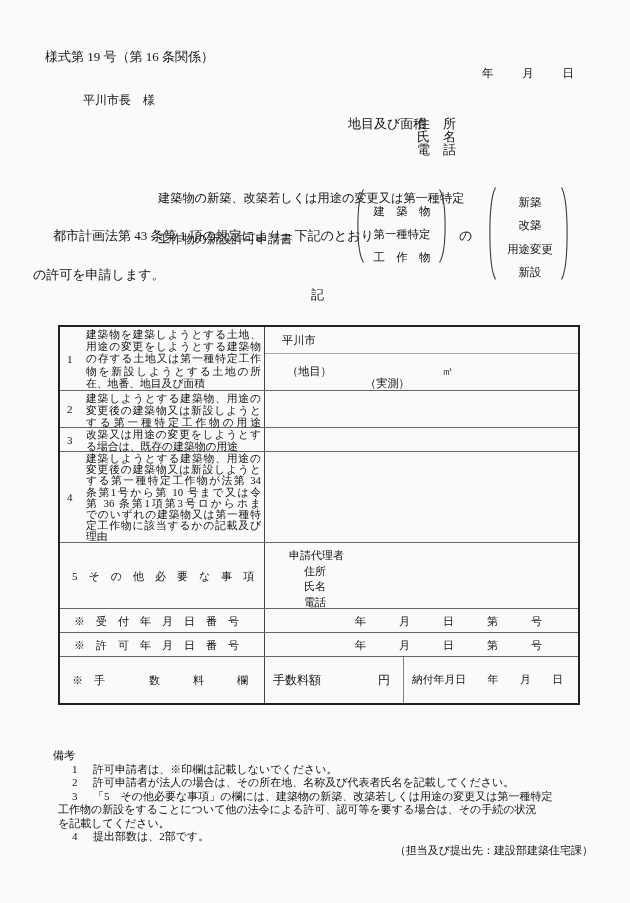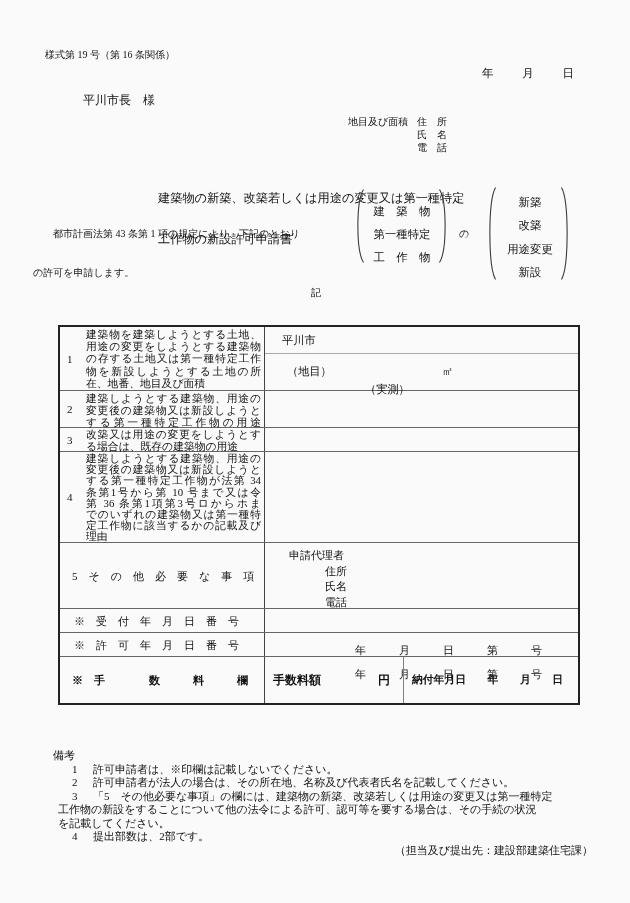--- a/index.html
+++ b/index.html
@@ -5,52 +5,52 @@
   html,body{margin:0;padding:0;}
   .page{
     position:relative;
     width:630px;height:903px;
     background:#fafafa;
     font-family:"Liberation Serif","DejaVu Serif",serif;
     color:#111;
     overflow:hidden;
   }
   .abs{position:absolute;white-space:pre;}
-  .fs115{font-size:10px;}
+  .fs115{font-size:13px;}
   .fs12{font-size:12px;}
   
   .paren{position:absolute;}
   .paren path{stroke:#3a3a3a;stroke-width:1.1;fill:none;}
   .bkt-text{position:absolute;text-align:center;font-size:11.4px;}
   .bkt-text .bl{display:block;}
   
   .tbl{
     position:absolute;left:58px;top:325px;width:522px;height:380px;
     border:2px solid #222;box-sizing:border-box;
     display:flex;flex-direction:column;
   }
   .trow{display:flex;box-sizing:border-box;border-bottom:1px solid #666;}
-  .trow.last{border-bottom:none;flex:1;font-weight:bold;}
+  .trow.last{border-bottom:none;flex:1;}
   .cL{width:205px;border-right:1px solid #444;position:relative;box-sizing:border-box;}
   .cV{flex:1;position:relative;box-sizing:border-box;}
   .rownum{position:absolute;left:7px;top:50%;transform:translateY(-50%);font-size:11px;}
   .lbl{margin:1px 3px 0 26px;font-size:10.8px;}
   .ln{text-align:justify;text-align-last:justify;line-height:12.2px;}
   .r2 .ln{line-height:12px;}
   .r3 .ln{line-height:11.5px;}
   .r4 .ln{line-height:11.2px;}
   .ln.nl{text-align-last:left;}
   .spread{position:absolute;left:12px;top:50%;transform:translateY(-50%);font-size:11px;white-space:pre;}
-  .vmid{position:absolute;top:50%;transform:translateY(-50%);font-size:11px;white-space:pre;margin-top:29px;}
+  .vmid{position:absolute;top:50%;transform:translateY(-50%);font-size:11px;white-space:pre;}
   .sub1{height:27px;border-bottom:1px solid #a8a8a8;position:relative;box-sizing:border-box;text-decoration:underline;}
   .sub2{height:36px;position:relative;}
   .sub2 span,.sub1 span{position:absolute;font-size:11.2px;}
   .agentblock{padding:5px 0 0 0;font-size:11px;line-height:15.5px;}
   .agentblock .a0{margin-left:24px;}
-  .agentblock .a1{margin-left:60px;}
+  .agentblock .a1{margin-left:39px;}
   .feeL{width:139px;border-right:1px solid #0ea5e9;display:flex;justify-content:space-between;
         align-items:center;padding:0 13px 0 8px;box-sizing:border-box;font-size:12px;}
   .feeR{flex:1;display:flex;align-items:center;padding-left:8px;font-size:10.8px;white-space:pre;}
   
   .remarks{position:absolute;left:0;top:709px;width:630px;font-size:11px;line-height:13.5px;}
   .rline{white-space:pre;}
   .rh{padding-left:53px;margin-top:40px;}
   .ri{padding-left:72px;}
   .ri .no{display:inline-block;width:21px;}
   .rc{padding-left:58px;}
@@ -127,21 +127,21 @@
           <div class="ln">物を新設しようとする土地の所</div>
           <div class="ln nl">在、地番、地目及び面積</div>
         </div>
       </div>
       <div class="cV">
         <div class="sub1">
           <span style="left:17px;top:6px;">平川市</span>
         </div>
         <div class="sub2">
           <span style="left:22px;top:10px;">（地目）</span>
-          <span style="left:100px;top:28px;">（実測）</span>
+          <span style="left:100px;top:22px;">（実測）</span>
           <span style="left:177px;top:10px;">㎡</span>
         </div>
       </div>
     </div>
 
     <div class="trow r2" style="height:37px;">
       <div class="cL">
         <span class="rownum">2</span>
         <div class="lbl">
           <div class="ln">建築しようとする建築物、用途の</div>

